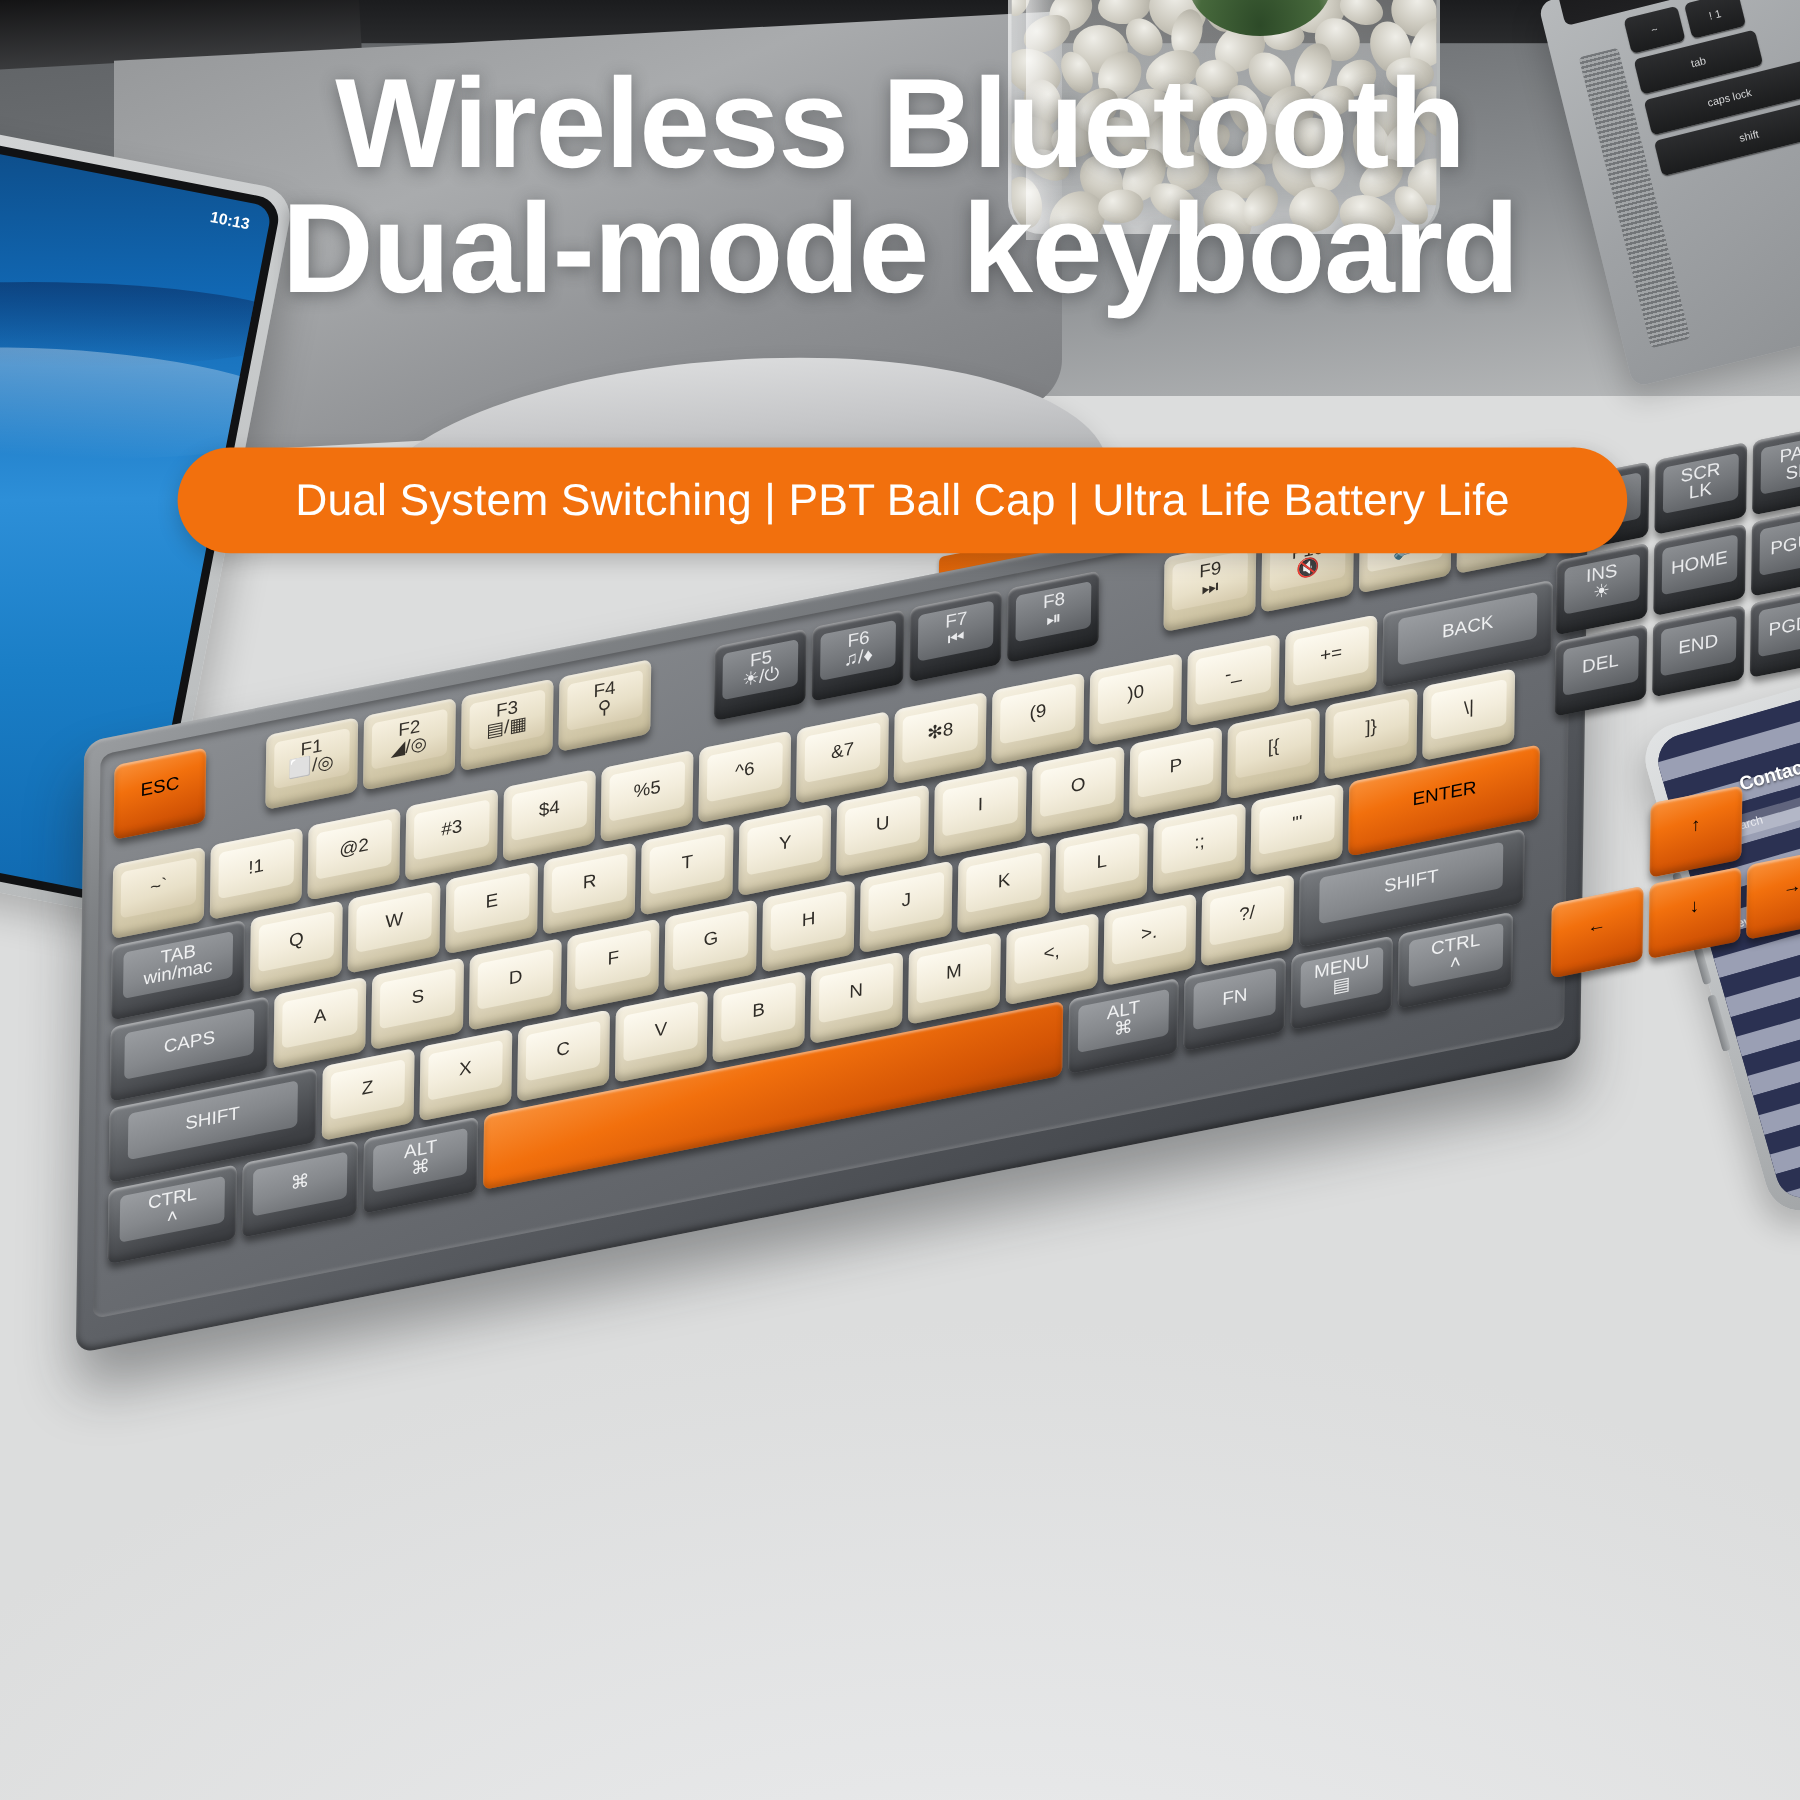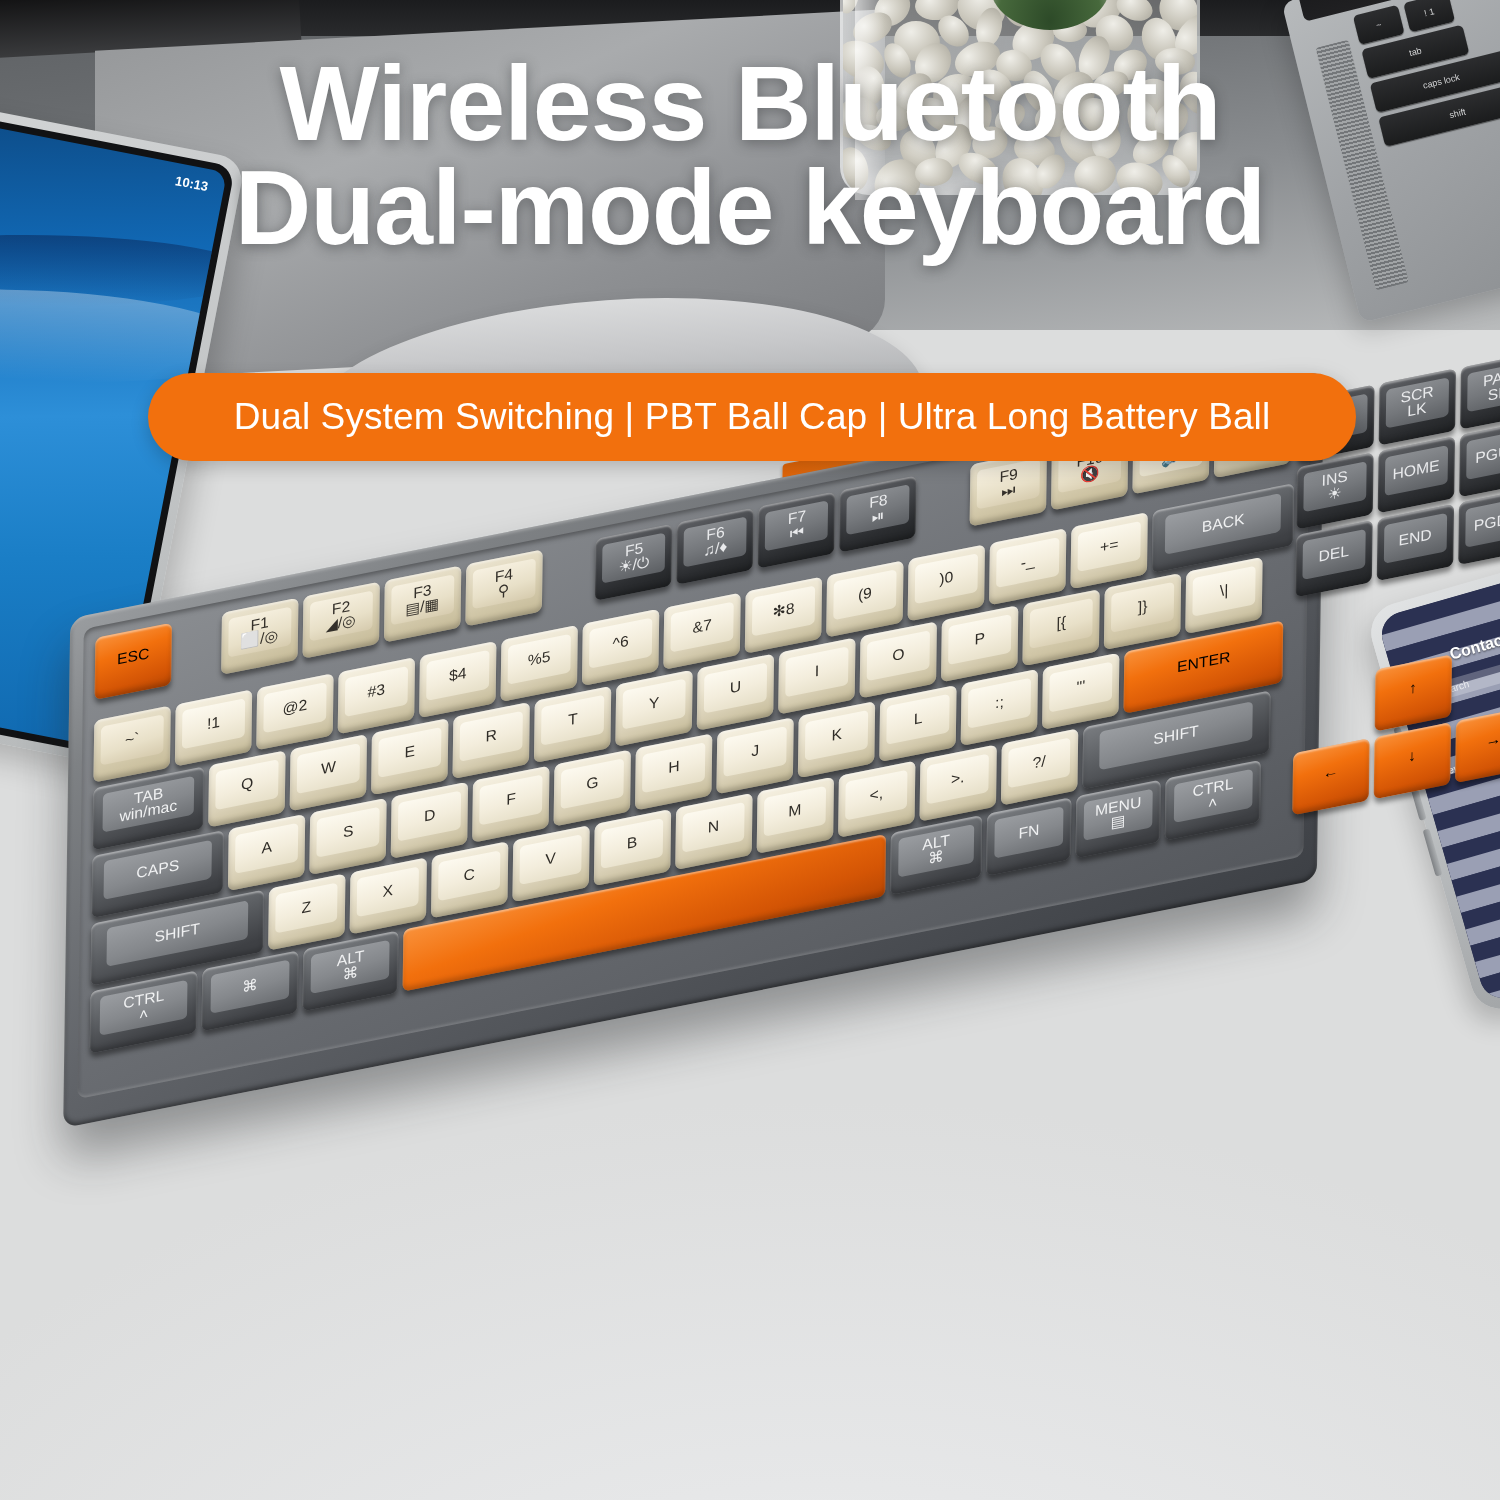--- a/index.html
+++ b/index.html
@@ -957,14 +957,14 @@
         </div>
       </div>
   </div>
 </div>
 
 <div class="headline">
   <div class="ln">Wireless Bluetooth</div>
   <div class="ln">Dual-mode keyboard</div>
 </div>
 <div class="banner">
-  <span>Dual System Switching | PBT Ball Cap | Ultra Long Battery Ball</span>
+  <span>Dual System Switching | PBT Ball Cap | Ultra Life Battery Life</span>
 </div>
 
 </body></html>

